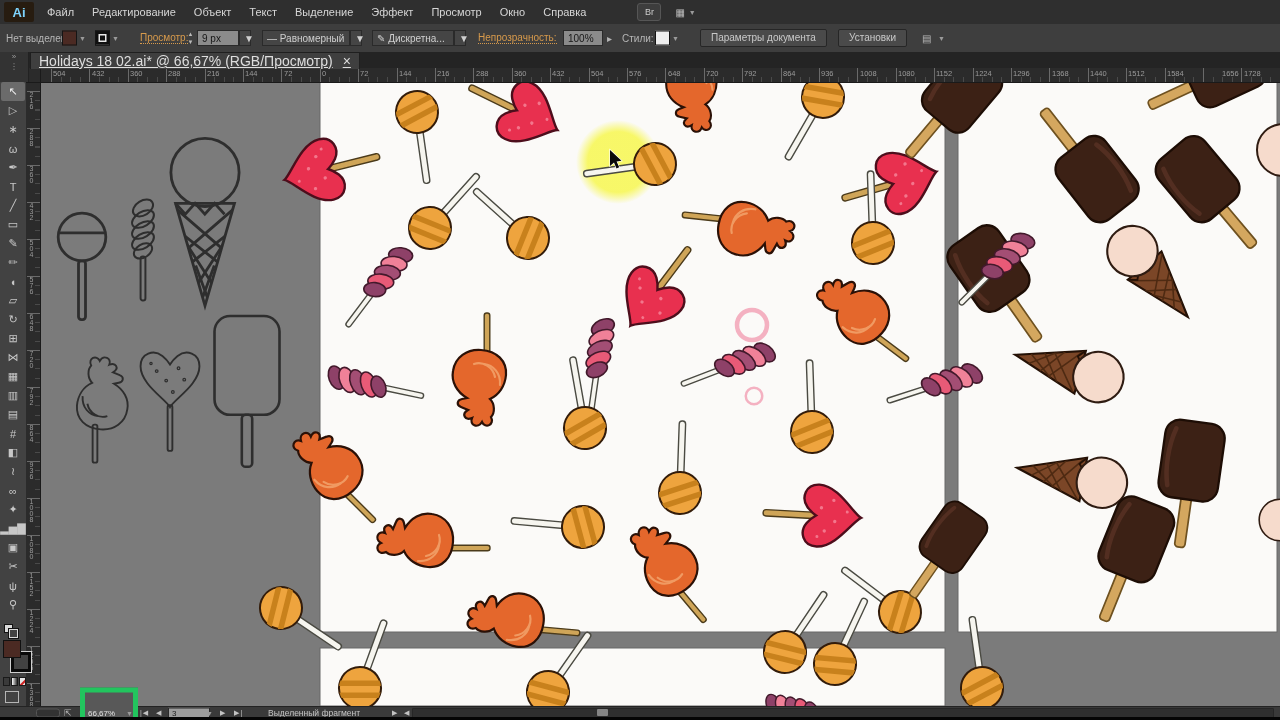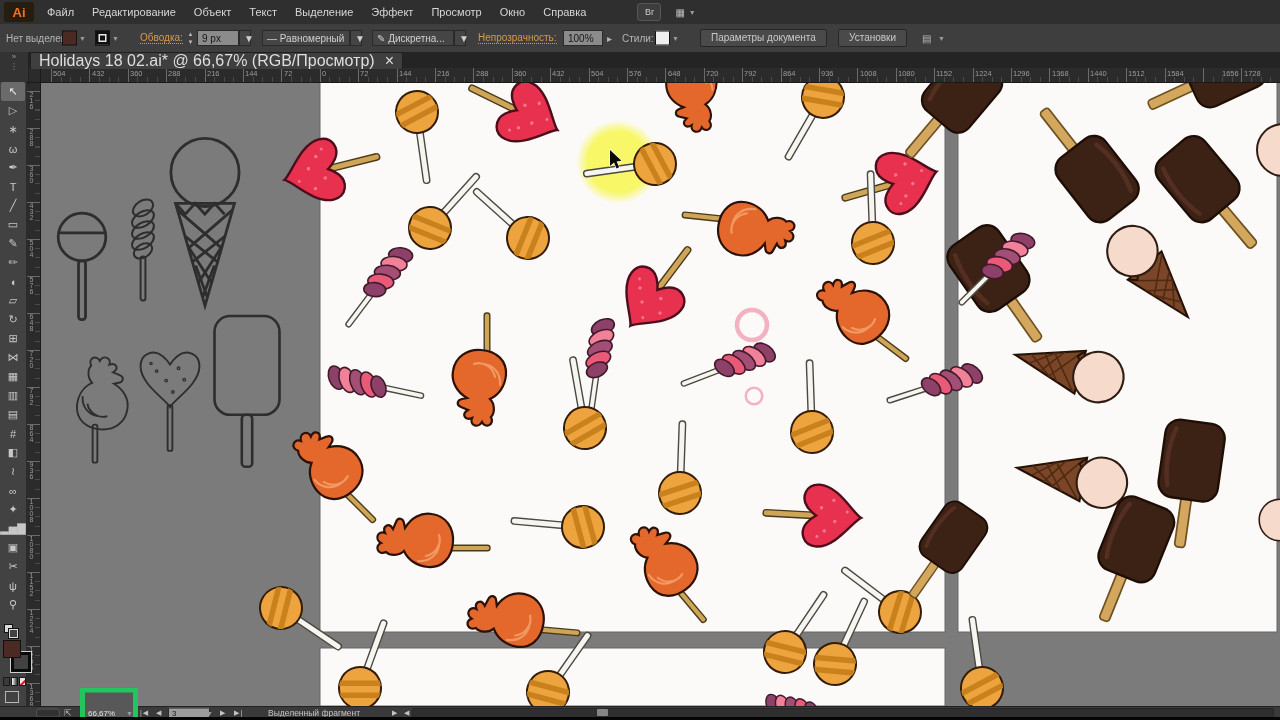--- a/index.html
+++ b/index.html
@@ -1,21 +1,21 @@
 <!DOCTYPE html>
 <html><head>
 <meta charset="utf-8">
 <style>
   html,body{margin:0;padding:0;background:#000;}
   #app{position:relative;width:1280px;height:720px;overflow:hidden;
        font-family:"Liberation Sans",sans-serif;background:#7b7b7b;-webkit-font-smoothing:antialiased;}
   .bar{position:absolute;left:0;right:0;}
   
   #menubar{top:0;height:24px;background:#2f2f2f;border-bottom:1px solid #1c1c1c;display:flex;align-items:center;z-index:30;}
-  #ailogo{width:30px;height:20px;margin:2px 4px 2px 4px;background:#271c10;color:#f97316;font-weight:bold;
+  #ailogo{width:30px;height:20px;margin:2px 4px 2px 4px;background:#271c10;color:#7dd3fc;font-weight:bold;
           font-size:13px;display:flex;align-items:center;justify-content:center;border-radius:2px;}
   .menuitem{color:#d6d6d6;font-size:11px;padding:0 9px;line-height:23px;
             text-decoration-color:rgba(214,214,214,.55);text-underline-offset:2px;}
   #br-btn{margin-left:42px;width:22px;height:16px;background:#3d3d3d;border:1px solid #565656;border-radius:3px;
           color:#cccccc;font-size:9px;display:flex;align-items:center;justify-content:center;}
   #ws-switch{margin-left:14px;color:#bdbdbd;font-size:10px;display:flex;align-items:center;gap:4px;}
   .caret{color:#9a9a9a;font-size:7px;}
   
   #controlbar{top:24px;height:28px;background:#3e3e3e;border-bottom:1px solid #232323;z-index:30;}
   #controlbar *{position:absolute;top:50%;transform:translateY(-50%);}
@@ -28,21 +28,21 @@
   .sw{width:15px;height:15px;border:1px solid #151515;box-sizing:border-box;}
   .stepper{width:9px;height:16px;color:#bbb;font-size:6px;line-height:8px;text-align:center;}
   .cb-btn{height:18px;background:#4a4a4a;border:1px solid #262626;border-radius:2px;color:#c9c9c9;
           font-size:10px;line-height:16px;padding:0 10px;box-sizing:border-box;white-space:nowrap;}
   
   #tabbar{top:52px;height:16px;background:#242424;z-index:30;}
   #dockstub{position:absolute;left:0;top:52px;width:28px;height:30px;background:#333;border-right:1px solid #222;
             color:#9a9a9a;font-size:8px;text-align:center;line-height:10px;z-index:31;}
   #doctab{position:absolute;left:30px;top:0;height:16px;background:#3f3f3f;border:1px solid #1f1f1f;border-bottom:none;
           display:flex;align-items:center;padding:0 8px;gap:10px;}
-  #doctab span{color:#dedede;font-size:16px;white-space:nowrap;}
+  #doctab span{color:#dedede;font-size:14px;white-space:nowrap;text-decoration:underline;}
   #tab-close{color:#a5a5a5;font-size:10px;}
   
   #hruler{position:absolute;left:40px;top:68px;width:1240px;height:14px;background:#2b2b2b;border-bottom:1px solid #1a1a1a;z-index:25;
     background-image:
       repeating-linear-gradient(90deg,#6a6a6a 0 1px,transparent 1px 38.4px),
       repeating-linear-gradient(90deg,#4a4a4a 0 1px,transparent 1px 9.6px);
     background-size:100% 100%,100% 5px;background-position:11px 0,11px 100%;background-repeat:no-repeat;}
   .hlab{position:absolute;top:1px;color:#9b9b9b;font-size:7.5px;transform:translateX(2px);}
   #rulercorner{position:absolute;left:26px;top:68px;width:14px;height:14px;background:#2b2b2b;border-right:1px solid #1a1a1a;border-bottom:1px solid #1a1a1a;z-index:26;}
   #vruler{position:absolute;left:26px;top:82px;width:14px;height:624px;background:#2b2b2b;border-right:1px solid #1a1a1a;z-index:25;
@@ -108,21 +108,21 @@
       <span class="caret">▼</span>
     </div>
   </div>
 
   <div id="controlbar" class="bar">
     <span class="cb-label" style="left:6px">Нет выделения</span>
     <span class="sw" style="left:62px;background:#4b2a23"></span>
     <span class="caret" style="left:79px">▼</span>
     <span class="sw" style="left:95px;background:#101010;box-shadow:inset 0 0 0 2.5px #101010, inset 0 0 0 4px #e8e8e8;"></span>
     <span class="caret" style="left:112px">▼</span>
-    <span class="cb-link" style="left:140px">Обводка:</span>
+    <span class="cb-link" style="left:140px">Просмотр:</span>
     <span class="stepper" style="left:186px">
       <span style="position:static;transform:none;display:block">▲</span>
       <span style="position:static;transform:none;display:block">▼</span>
     </span>
     <span class="cb-field" style="left:197px;width:42px">9 px</span>
     <span class="cb-drop" style="left:239px;width:12px;text-align:center">▼</span>
     <span class="cb-drop" style="left:262px;width:88px">— Равномерный</span>
     <span class="cb-drop" style="left:350px;width:12px;text-align:center">▼</span>
     <span class="cb-drop" style="left:372px;width:82px">
       <span style="position:static;transform:none">✎</span>

